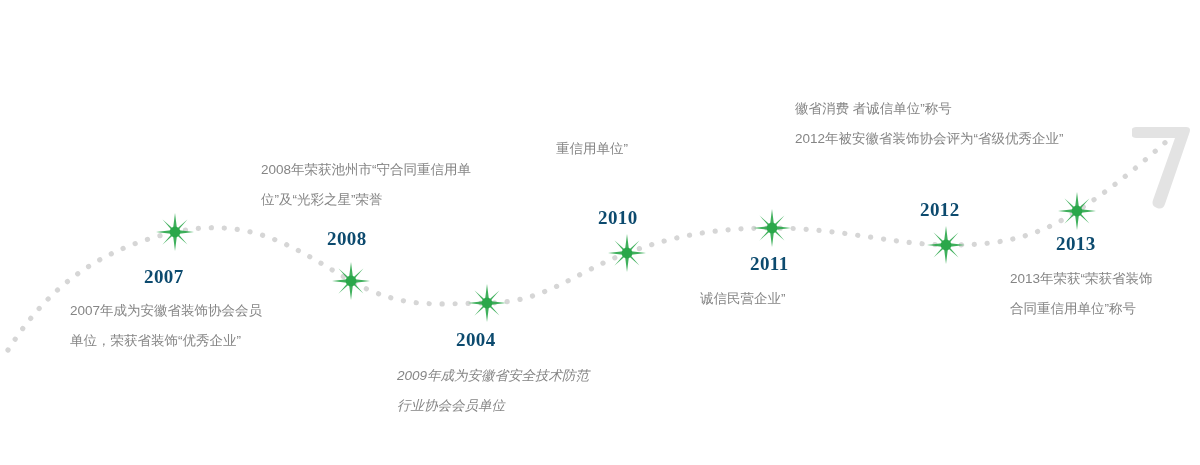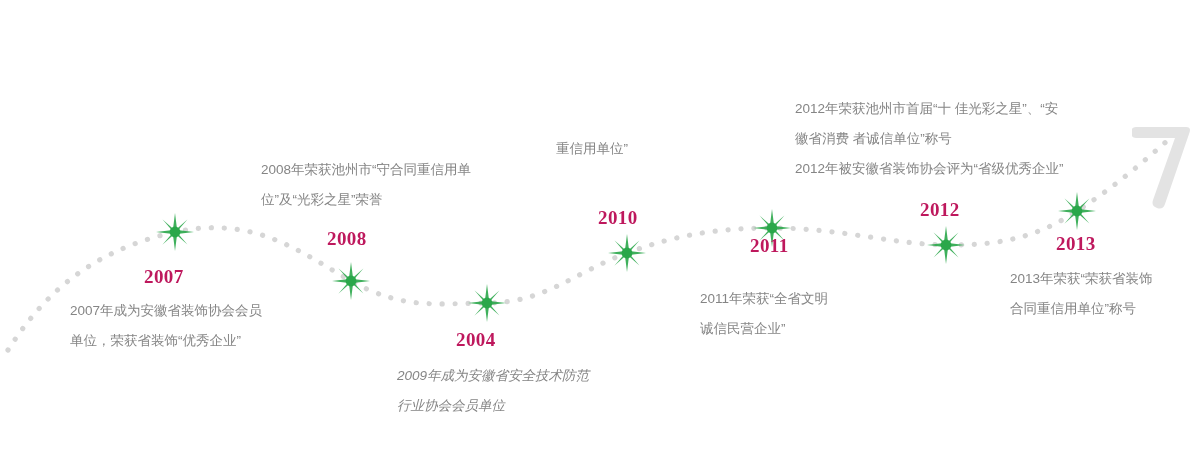--- a/index.html
+++ b/index.html
@@ -25,21 +25,21 @@
     height: 465px;
   }
   .milestone {
     position: absolute;
   }
   .year-label {
     position: absolute;
     font-family: "Liberation Serif", "DejaVu Serif", serif;
     font-weight: bold;
     font-size: 19px;
-    color: #be185d;
+    color: #0c4a6e;
     letter-spacing: 0.4px;
     white-space: nowrap;
     line-height: 1;
   }
   .desc-block {
     position: absolute;
     color: #858585;
     font-size: 13.5px;
     line-height: 30px;
     white-space: nowrap;
@@ -160,41 +160,39 @@
             <path d="M39 20 L22 22.1 L22 17.9 Z" opacity="0.9"></path>
             <path d="M20 39 L17.9 22 L22.1 22 Z" opacity="0.9"></path>
             <path d="M1 20 L18 17.9 L18 22.1 Z" opacity="0.9"></path>
             <path d="M32.4 7.6 L23.1 18.3 L21.7 16.9 Z" opacity="0.9"></path>
             <path d="M32.4 32.4 L21.7 23.1 L23.1 21.7 Z" opacity="0.9"></path>
             <path d="M7.6 32.4 L16.9 21.7 L18.3 23.1 Z" opacity="0.9"></path>
             <path d="M7.6 7.6 L18.3 16.9 L16.9 18.3 Z" opacity="0.9"></path>
             <circle cx="20" cy="20" r="5.4"></circle>
           </g>
         </svg></div>
-      <div class="year-label" style="left: 750px; top: 236px;">2011</div>
+      <div class="year-label" style="left: 750px; top: 254px;">2011</div>
       <div class="desc-block" style="left: 700px; top: 284px;">
-        <span class="desc-line">2011年荣获“全省文明</span>
         <span class="desc-line">诚信民营企业”</span>
       </div>
       <div class="milestone" style="left: 926px; top: 225px;"><svg viewBox="0 0 40 40" width="40" height="40">
           <g fill="#2aa74a">
             <path d="M20 1 L22.1 18 L17.9 18 Z" opacity="0.9"></path>
             <path d="M39 20 L22 22.1 L22 17.9 Z" opacity="0.9"></path>
             <path d="M20 39 L17.9 22 L22.1 22 Z" opacity="0.9"></path>
             <path d="M1 20 L18 17.9 L18 22.1 Z" opacity="0.9"></path>
             <path d="M32.4 7.6 L23.1 18.3 L21.7 16.9 Z" opacity="0.9"></path>
             <path d="M32.4 32.4 L21.7 23.1 L23.1 21.7 Z" opacity="0.9"></path>
             <path d="M7.6 32.4 L16.9 21.7 L18.3 23.1 Z" opacity="0.9"></path>
             <path d="M7.6 7.6 L18.3 16.9 L16.9 18.3 Z" opacity="0.9"></path>
             <circle cx="20" cy="20" r="5.4"></circle>
           </g>
         </svg></div>
       <div class="year-label" style="left: 920px; top: 200px;">2012</div>
       <div class="desc-block" style="left: 795px; top: 94px;">
-        <span class="desc-line">2012年荣获池州市首届“十 佳光彩之星”、“安</span>
         <span class="desc-line">徽省消费 者诚信单位”称号</span>
         <span class="desc-line">2012年被安徽省装饰协会评为“省级优秀企业”</span>
       </div>
       <div class="milestone" style="left: 1057px; top: 191px;"><svg viewBox="0 0 40 40" width="40" height="40">
           <g fill="#2aa74a">
             <path d="M20 1 L22.1 18 L17.9 18 Z" opacity="0.9"></path>
             <path d="M39 20 L22 22.1 L22 17.9 Z" opacity="0.9"></path>
             <path d="M20 39 L17.9 22 L22.1 22 Z" opacity="0.9"></path>
             <path d="M1 20 L18 17.9 L18 22.1 Z" opacity="0.9"></path>
             <path d="M32.4 7.6 L23.1 18.3 L21.7 16.9 Z" opacity="0.9"></path>

